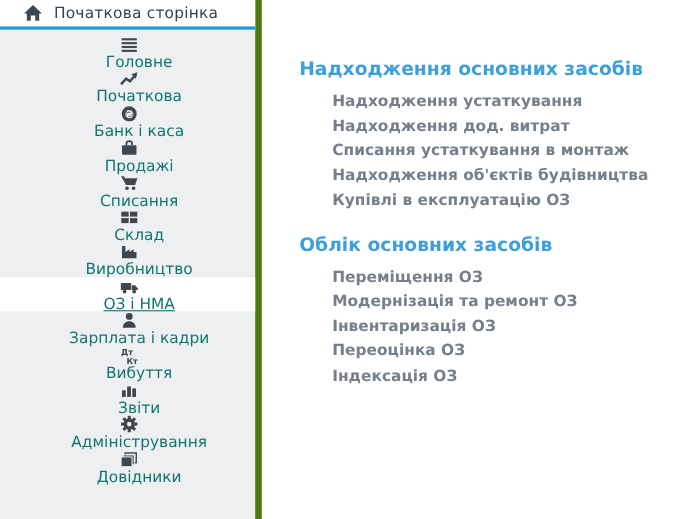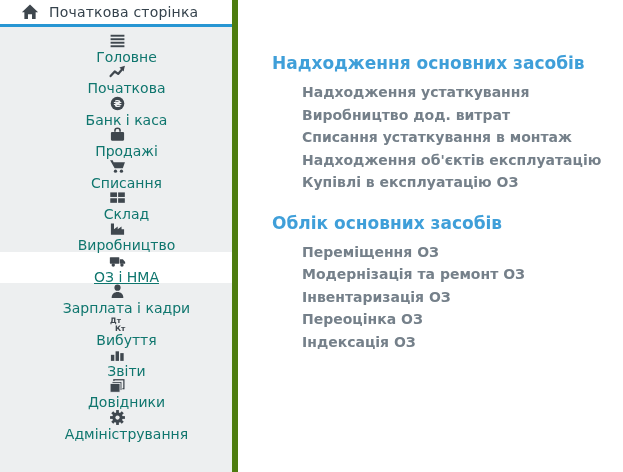--- a/index.html
+++ b/index.html
@@ -190,63 +190,63 @@
       <span class="icon">
         <svg width="17" height="17" viewBox="0 0 16 16">
             <g class="ink">
               <rect x="1.8" y="8.3" width="3.2" height="5.7"></rect>
               <rect x="6.2" y="5" width="3.2" height="9"></rect>
               <rect x="10.6" y="6.7" width="3.2" height="7.3"></rect>
             </g>
           </svg>
       </span>
       <span class="label">Звіти</span>
-    </div>
-
-    <div class="nav-item">
-      <span class="icon">
-        <svg width="17" height="17" viewBox="0 0 16 16">
-            <rect x="4.6" y="2.6" width="9.4" height="8.4" fill="none" stroke="#3f474e" stroke-width="1.2"></rect>
-            <rect x="2.8" y="4.3" width="9.4" height="8.4" fill="#3f474e" stroke="#edeff0" stroke-width="0.9"></rect>
-            <rect x="1" y="6" width="9.4" height="8.4" fill="#3f474e" stroke="#edeff0" stroke-width="0.9"></rect>
-          </svg>
-      </span>
-      <span class="label">Довідники</span>
     </div>
 
     <div class="nav-item">
       <span class="icon">
         <svg width="17" height="17" viewBox="0 0 16 16">
             <g transform="translate(8,8)">
               <g class="ink">
                 <circle r="4.9"></circle>
                 <rect x="-1.3" y="-7" width="2.6" height="14"></rect>
                 <rect x="-1.3" y="-7" width="2.6" height="14" transform="rotate(45)"></rect>
                 <rect x="-1.3" y="-7" width="2.6" height="14" transform="rotate(90)"></rect>
                 <rect x="-1.3" y="-7" width="2.6" height="14" transform="rotate(135)"></rect>
               </g>
               <circle r="2" fill="#edeff0"></circle>
             </g>
           </svg>
       </span>
       <span class="label">Адміністрування</span>
     </div>
 
+    <div class="nav-item">
+      <span class="icon">
+        <svg width="17" height="17" viewBox="0 0 16 16">
+            <rect x="4.6" y="2.6" width="9.4" height="8.4" fill="none" stroke="#3f474e" stroke-width="1.2"></rect>
+            <rect x="2.8" y="4.3" width="9.4" height="8.4" fill="#3f474e" stroke="#edeff0" stroke-width="0.9"></rect>
+            <rect x="1" y="6" width="9.4" height="8.4" fill="#3f474e" stroke="#edeff0" stroke-width="0.9"></rect>
+          </svg>
+      </span>
+      <span class="label">Довідники</span>
+    </div>
+
   </div>
 </div>
 
 <div class="content">
 
   <div class="section s1">
     <div class="section-title">Надходження основних засобів</div>
     <div class="links">
       <div class="cmd-link">Надходження устаткування</div>
-      <div class="cmd-link">Виробництво дод. витрат</div>
+      <div class="cmd-link">Надходження дод. витрат</div>
       <div class="cmd-link">Списання устаткування в монтаж</div>
-      <div class="cmd-link">Надходження об'єктів експлуатацію</div>
+      <div class="cmd-link">Надходження об'єктів будівництва</div>
       <div class="cmd-link">Купівлі в експлуатацію ОЗ</div>
     </div>
   </div>
 
   <div class="section s2">
     <div class="section-title">Облік основних засобів</div>
     <div class="links">
       <div class="cmd-link">Переміщення ОЗ</div>
       <div class="cmd-link">Модернізація та ремонт ОЗ</div>
       <div class="cmd-link">Інвентаризація ОЗ</div>

